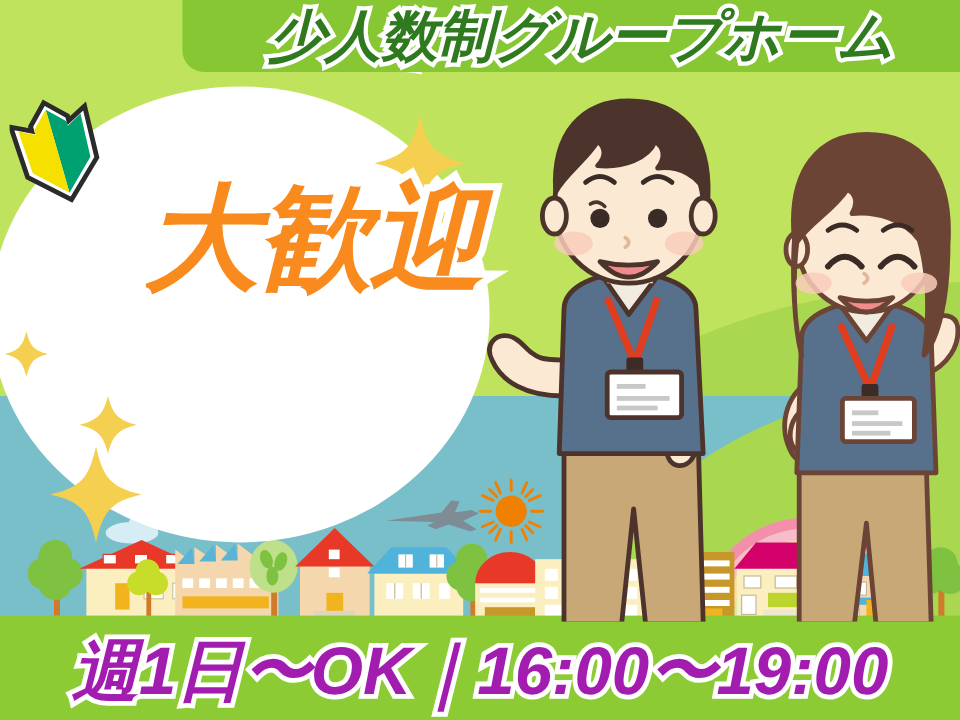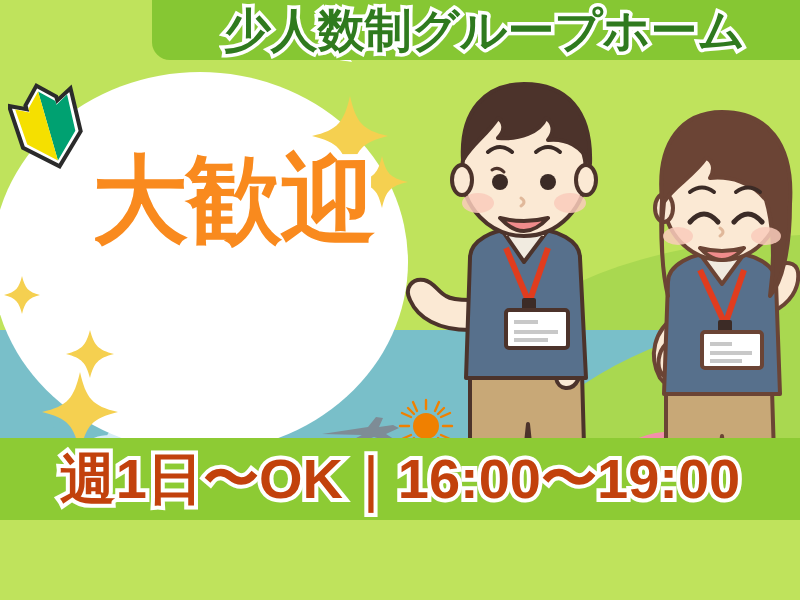--- a/index.html
+++ b/index.html
@@ -5,23 +5,24 @@
   * { margin:0; padding:0; box-sizing:border-box; }
   html,body { width:800px; height:600px; }
   body {
     font-family:"Liberation Sans", sans-serif;
     background:#BFE35C;
     overflow:hidden;
     position:relative;
   }
   #poster {
     position:absolute; inset:0;
-    width:800px; height:520px;
+    width:800px; height:600px;
     overflow:hidden;
     background:#BFE35C;
+    font-style:italic;
   }
 
   
   #scene { position:absolute; left:0; top:0; width:800px; height:600px; }
 
   
   #top-banner {
     position:absolute; left:152px; top:-26px;
     width:672px; height:86px;
     background:#86C733;
@@ -48,38 +49,38 @@
     width:800px; height:82px;
     background:#8DCB34;
     z-index:20;
   }
   #bottom-banner-text {
     position:absolute; left:0; bottom:4px;
     width:800px; height:72px;
     z-index:21;
     display:flex; align-items:center; justify-content:center;
     font-size:56px; font-weight:bold;
-    color:#c2410c;
+    color:#a21caf;
     -webkit-text-stroke:8px #ffffff;
     paint-order:stroke fill;
     white-space:nowrap;
   }
 
   
   #headline { position:absolute; left:8px; top:150px; z-index:18; width:430px; }
   .headline-line {
     font-weight:bold;
     color:#F98A1E;
     -webkit-text-stroke:12px #ffffff;
     paint-order:stroke fill;
     white-space:nowrap;
     line-height:1.0;
   }
   #headline-line-1 { font-size:96px; letter-spacing:-2px; margin-left:10px; }
-  #headline-line-2 { font-size:96px; letter-spacing:-2px; margin-left:84px; margin-top:2px;}
+  #headline-line-2 { font-size:96px; letter-spacing:-2px; margin-left:112px; margin-top:2px;}
 
   
   #wakaba { position:absolute; left:8px; top:78px; z-index:19; width:80px; height:96px; }
 </style>
 </head>
 <body>
 
 <div id="poster">
 
   <svg id="scene" viewBox="0 0 800 600">

